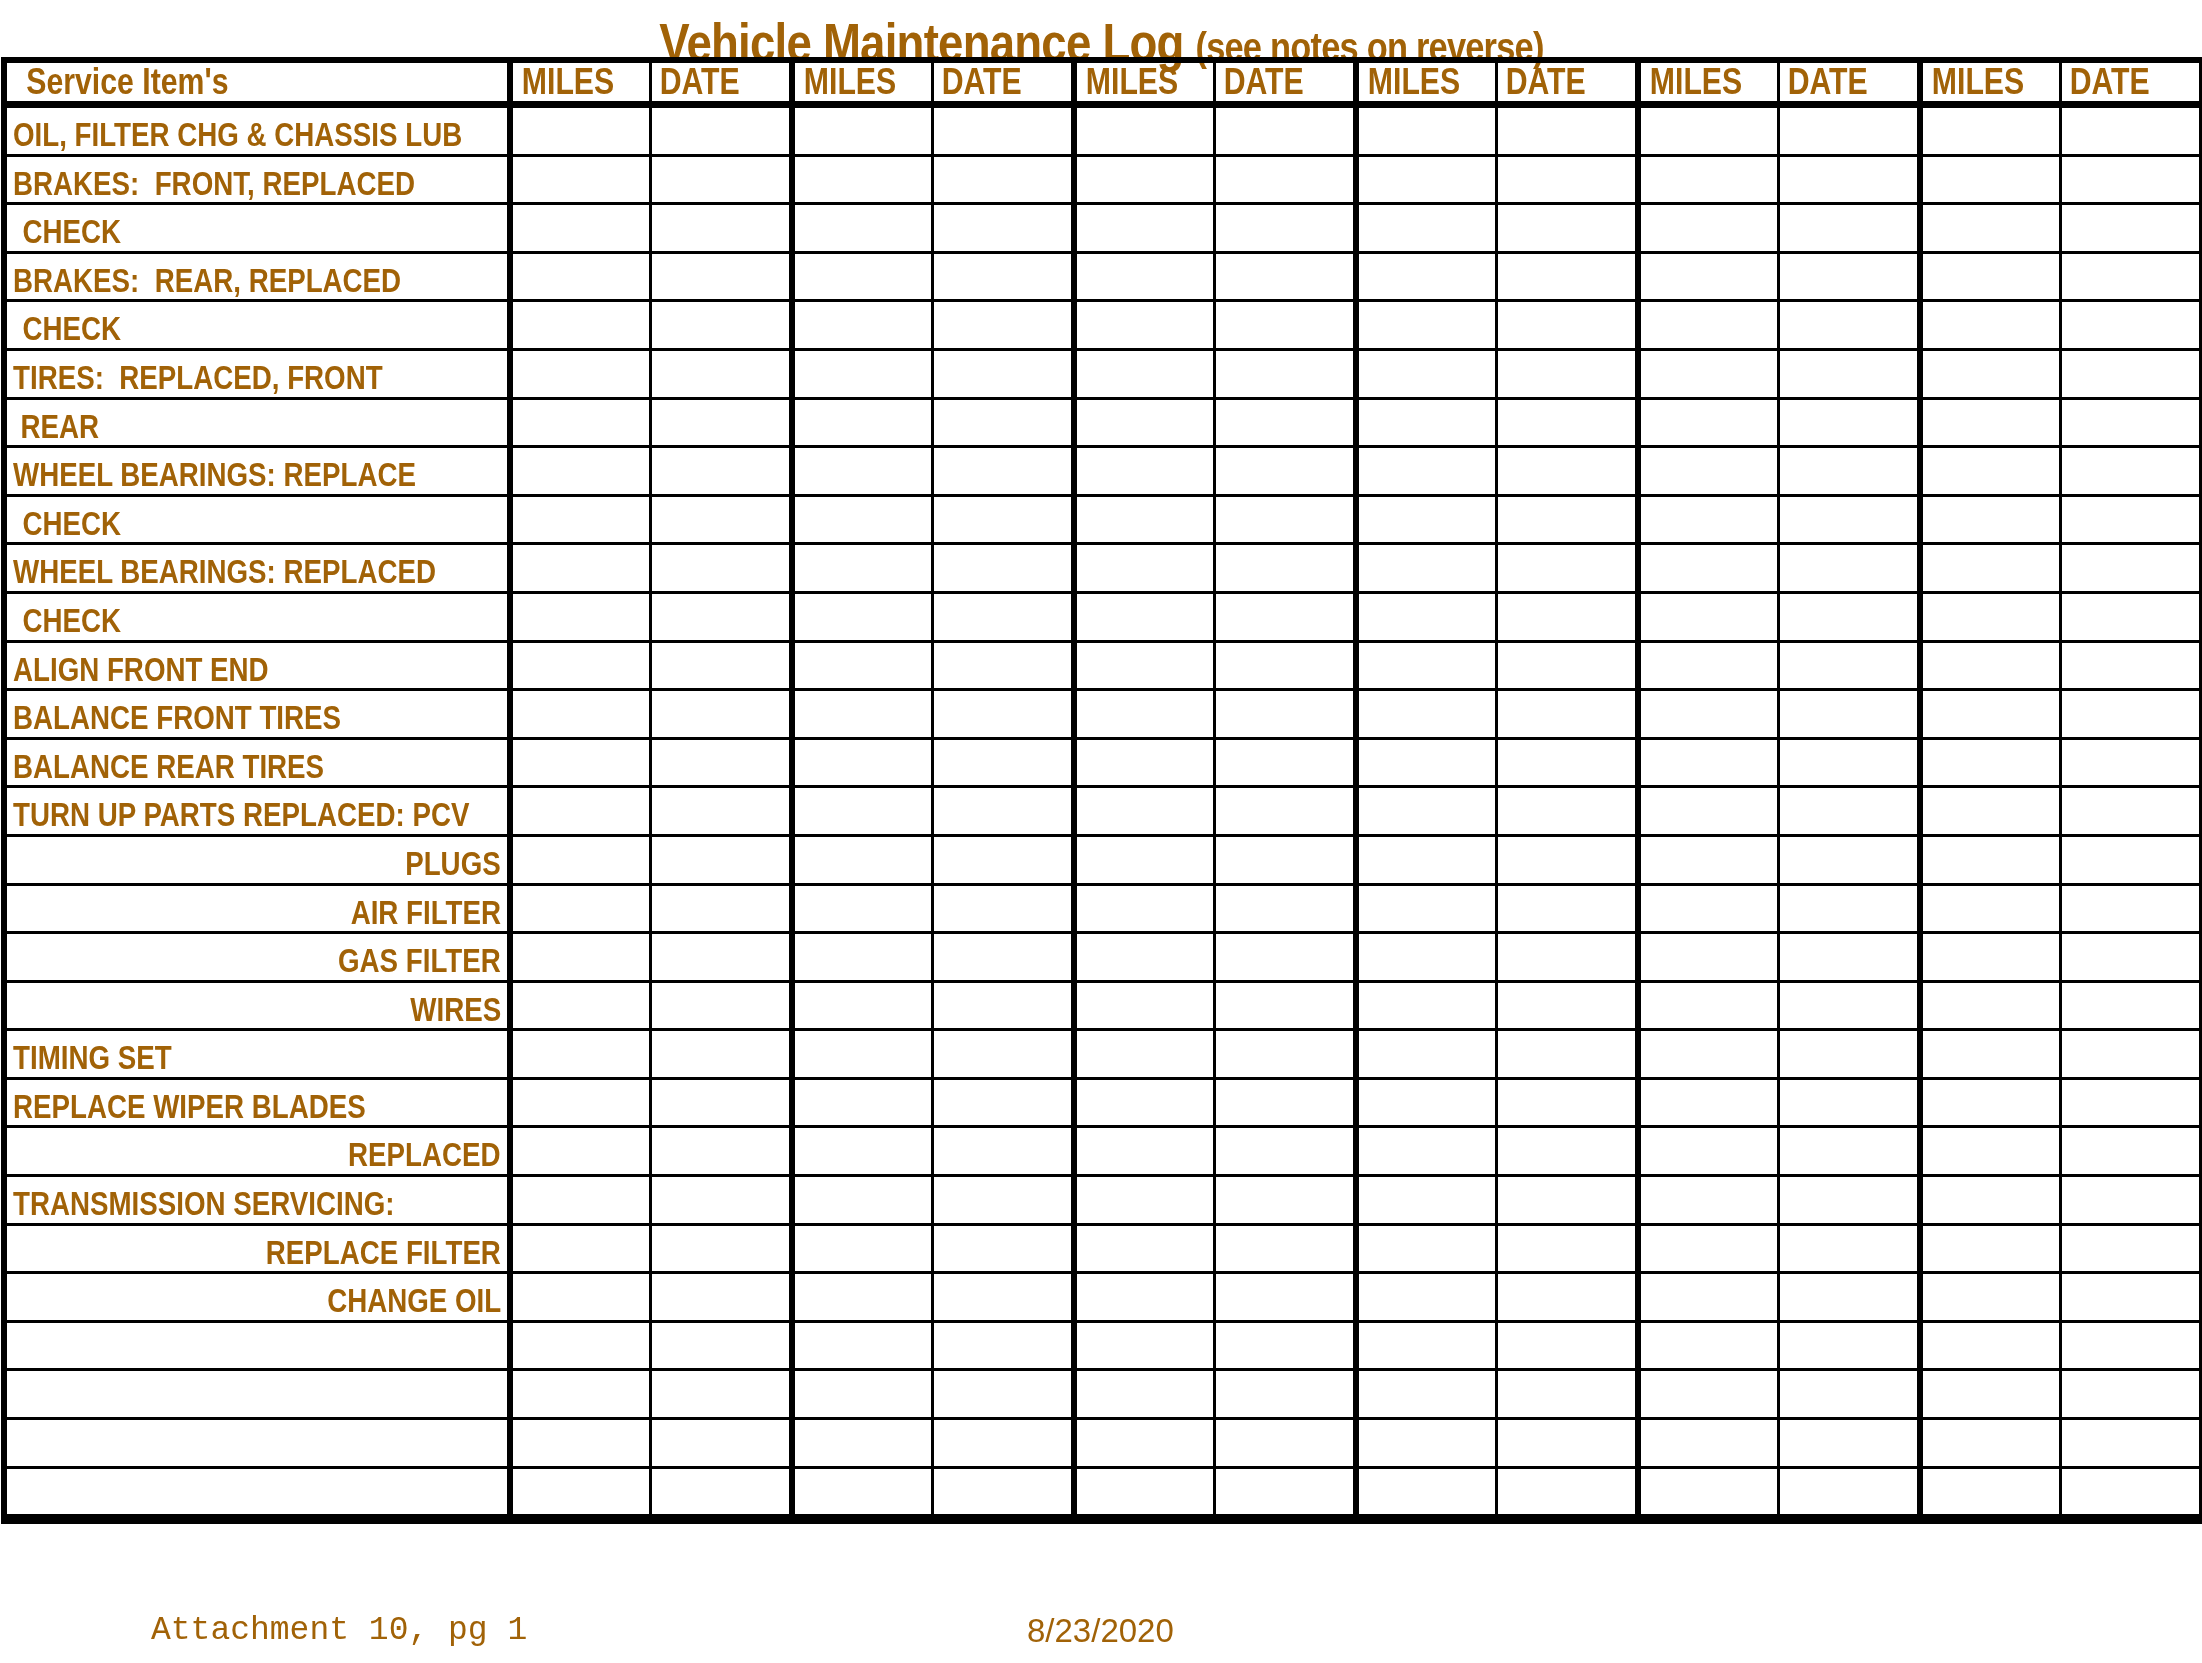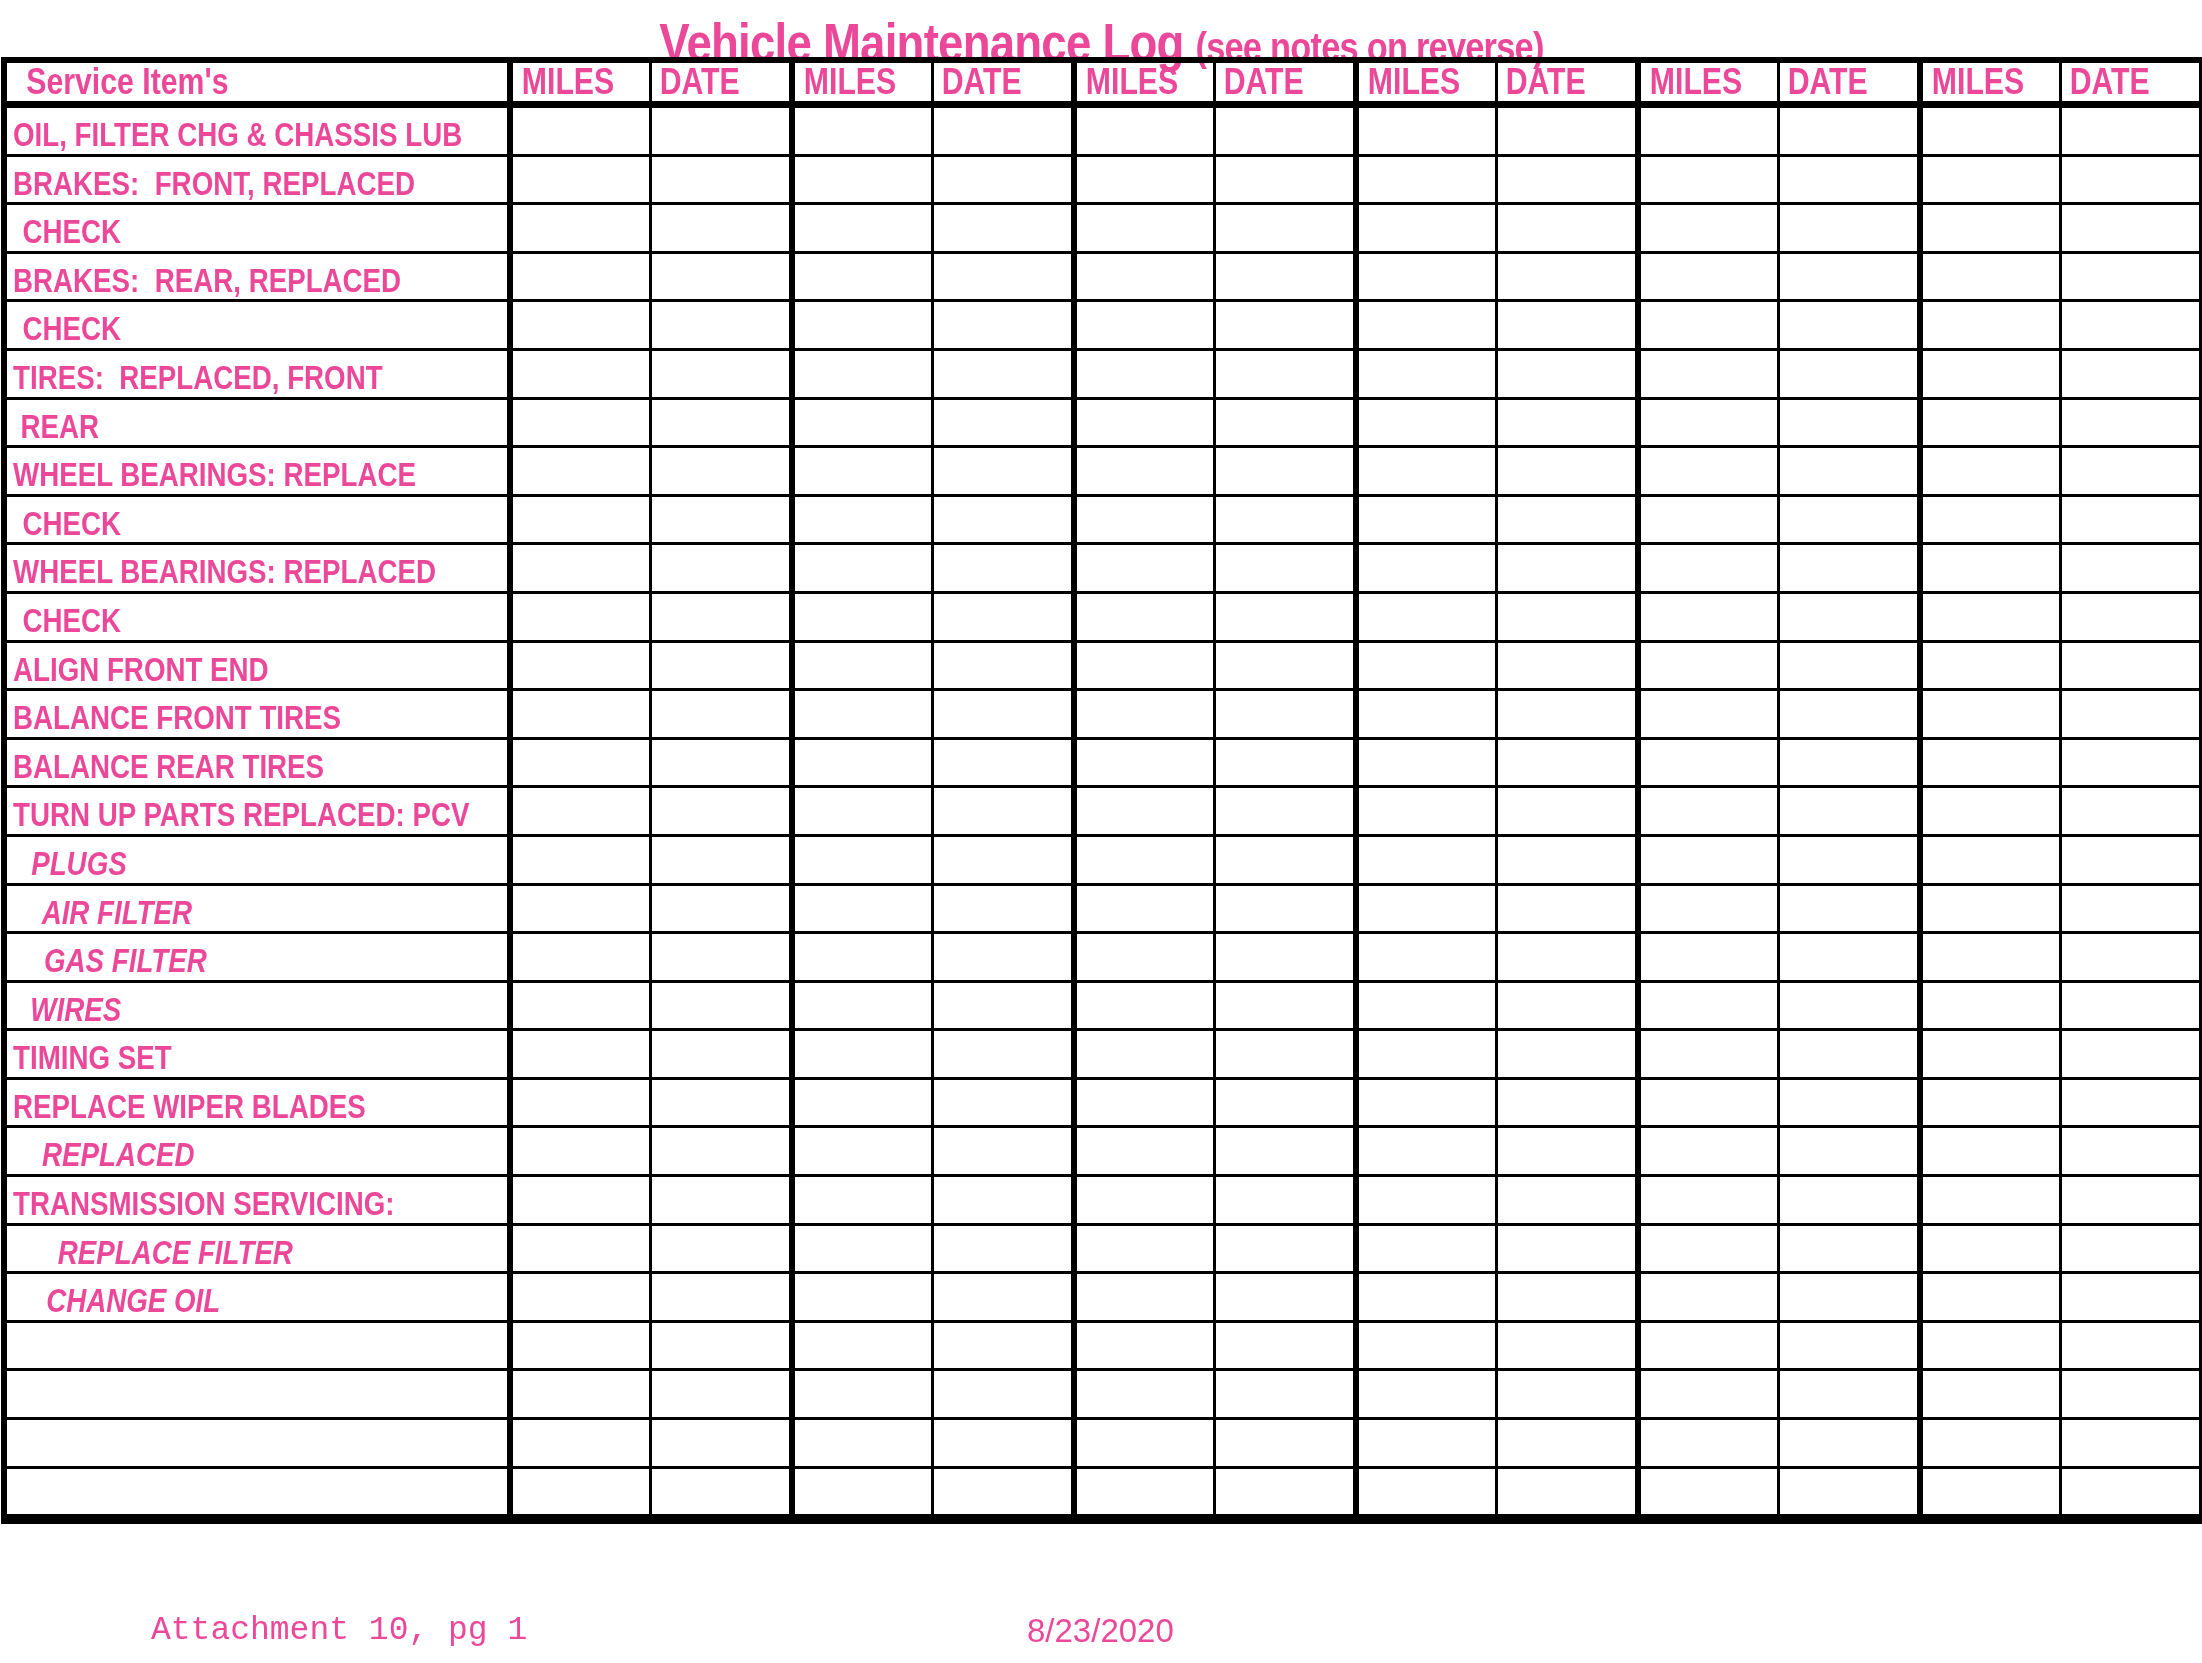--- a/index.html
+++ b/index.html
@@ -1,18 +1,18 @@
 <!DOCTYPE html>
 <html style="font-size:13.8px"><head>
 <meta charset="utf-8">
 <style>
   html,body { margin:0; padding:0; background:#e8e8e8; }
   .page {
     position:relative; width:2203px; height:1663px; background:#ffffff;
-    font-family:"Liberation Sans","DejaVu Sans",sans-serif; color:#ec4899;
+    font-family:"Liberation Sans","DejaVu Sans",sans-serif; color:#a16207;
     overflow:hidden;
   }
   
   .title {
     position:absolute; top:12px; left:0; width:2203px; text-align:center;
     white-space:nowrap; font-weight:bold;
     transform:scaleX(0.86); transform-origin:center top;
   }
   .title .main { font-size:53px; letter-spacing:-0.9px; }
   .title .note { font-size:40px; margin-left:13.8px; letter-spacing:-0.9px; }
@@ -38,21 +38,21 @@
   tbody td { height:43px; }
   td.svc { vertical-align:bottom; padding:0 6px 2.6px 6px; font-weight:bold; }
   td.svc span {
     display:inline-block; font-size:33px; line-height:1; white-space:pre;
     transform:scaleX(0.84);
   }
   td.align-left   { text-align:left; }
   td.align-left span   { transform-origin:left center; }
   td.align-center { text-align:left; }
   td.align-center span { transform-origin:center center; }
-  td.align-right  { text-align:left;font-style:italic; }
+  td.align-right  { text-align:right; }
   td.align-right span  { transform-origin:right center; }
 
   
   .footer-attachment { position:absolute; left:151px;  top:1612px; font-size:33px;font-family:Liberation Mono, monospace; }
   .footer-date       { position:absolute; left:1027px; top:1612px; font-size:33px; }
 </style>
 </head>
 <body>
 
 <div class="page">

